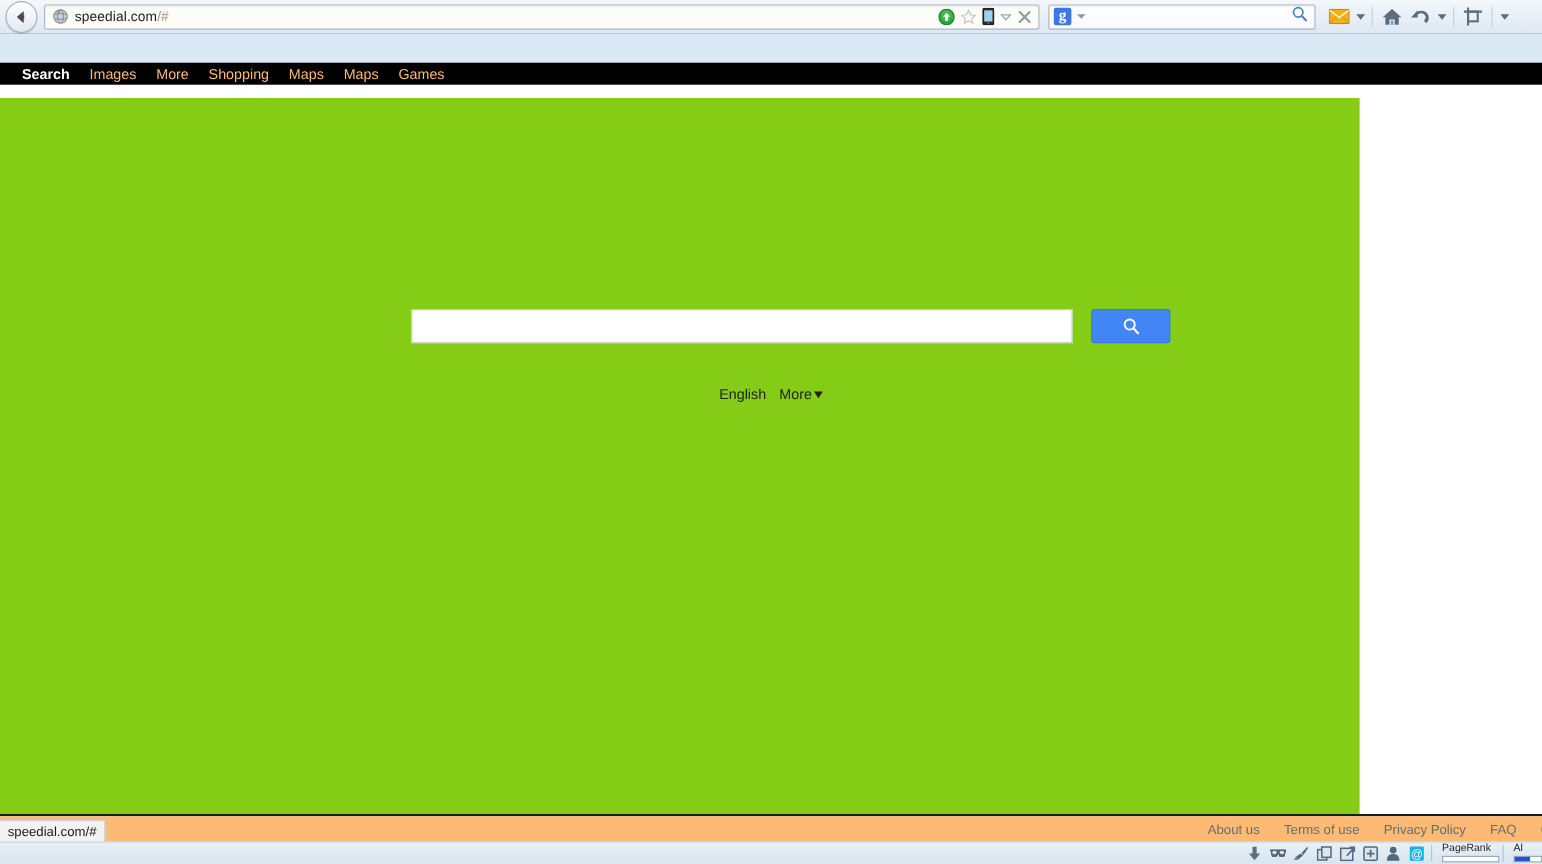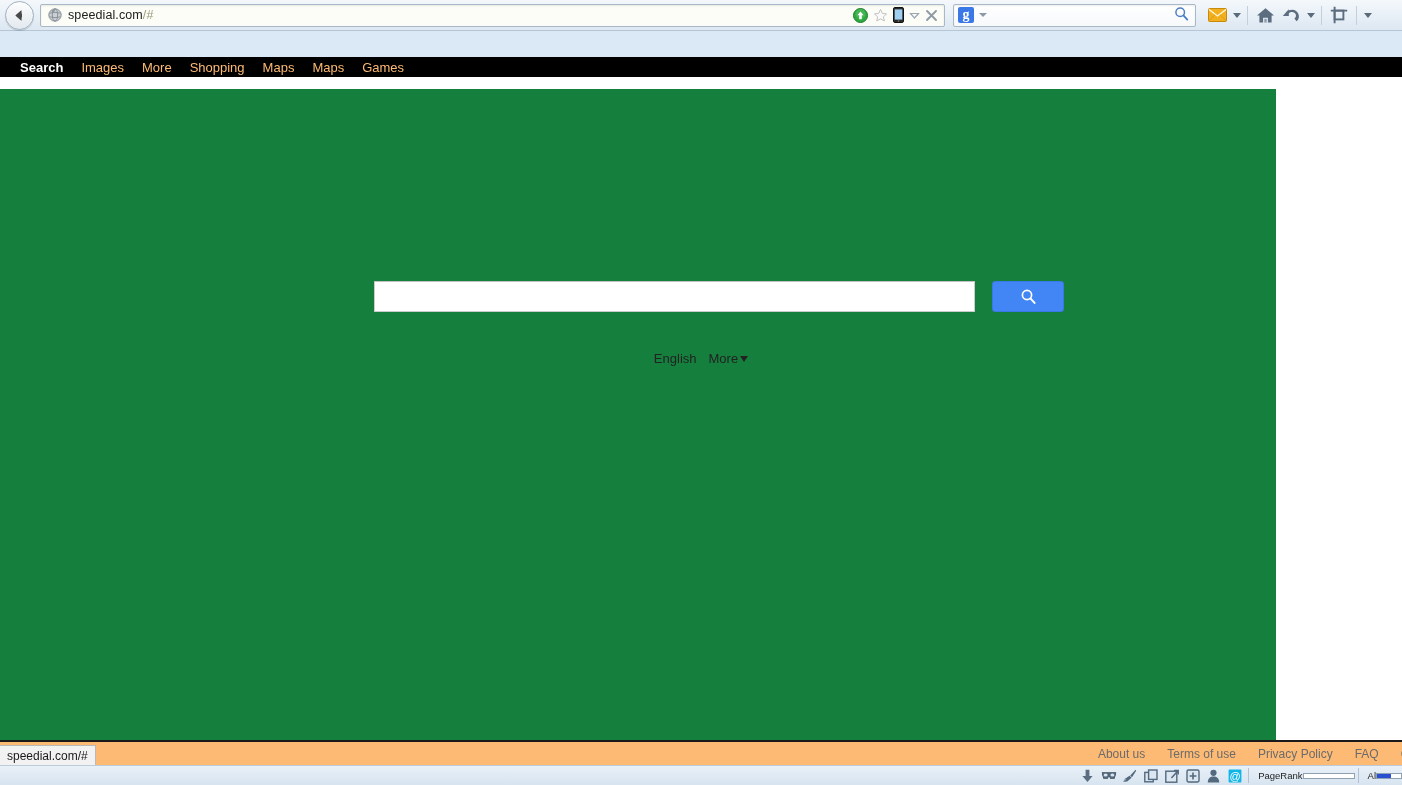--- a/index.html
+++ b/index.html
@@ -166,22 +166,21 @@
   }
   .nav-item:first-child { margin-left: 20px; }
   .nav-item.active { color: #ffffff; font-weight: bold; }
 
   
   .page-body {
     position: absolute;
     top: 89px; left: 0;
     width: 1236px;
     height: 651px;
-    background: #15803d;
-    padding-left: 40px;
+    background: #84cc16;
   }
 
   .search-row {
     position: absolute;
     top: 192px;
     left: 374px;
     display: flex;
     align-items: flex-start;
   }
   .search-input {
@@ -300,22 +299,22 @@
     overflow: hidden;
   }
   .bt-ic {
     width: 21px; height: 18px;
     display: flex; align-items: center; justify-content: center;
     flex: none;
     cursor: pointer;
   }
   .rank-widget {
     display: flex;
-    flex-direction: row;
-    align-items: center;
+    flex-direction: column;
+    align-items: flex-start;
     margin-left: 6px;
     flex: none;
     cursor: pointer;
   }
   .rank-label {
     font-size: 9.5px;
     color: #1e1e1e;
     line-height: 10px;
     white-space: nowrap;
   }

